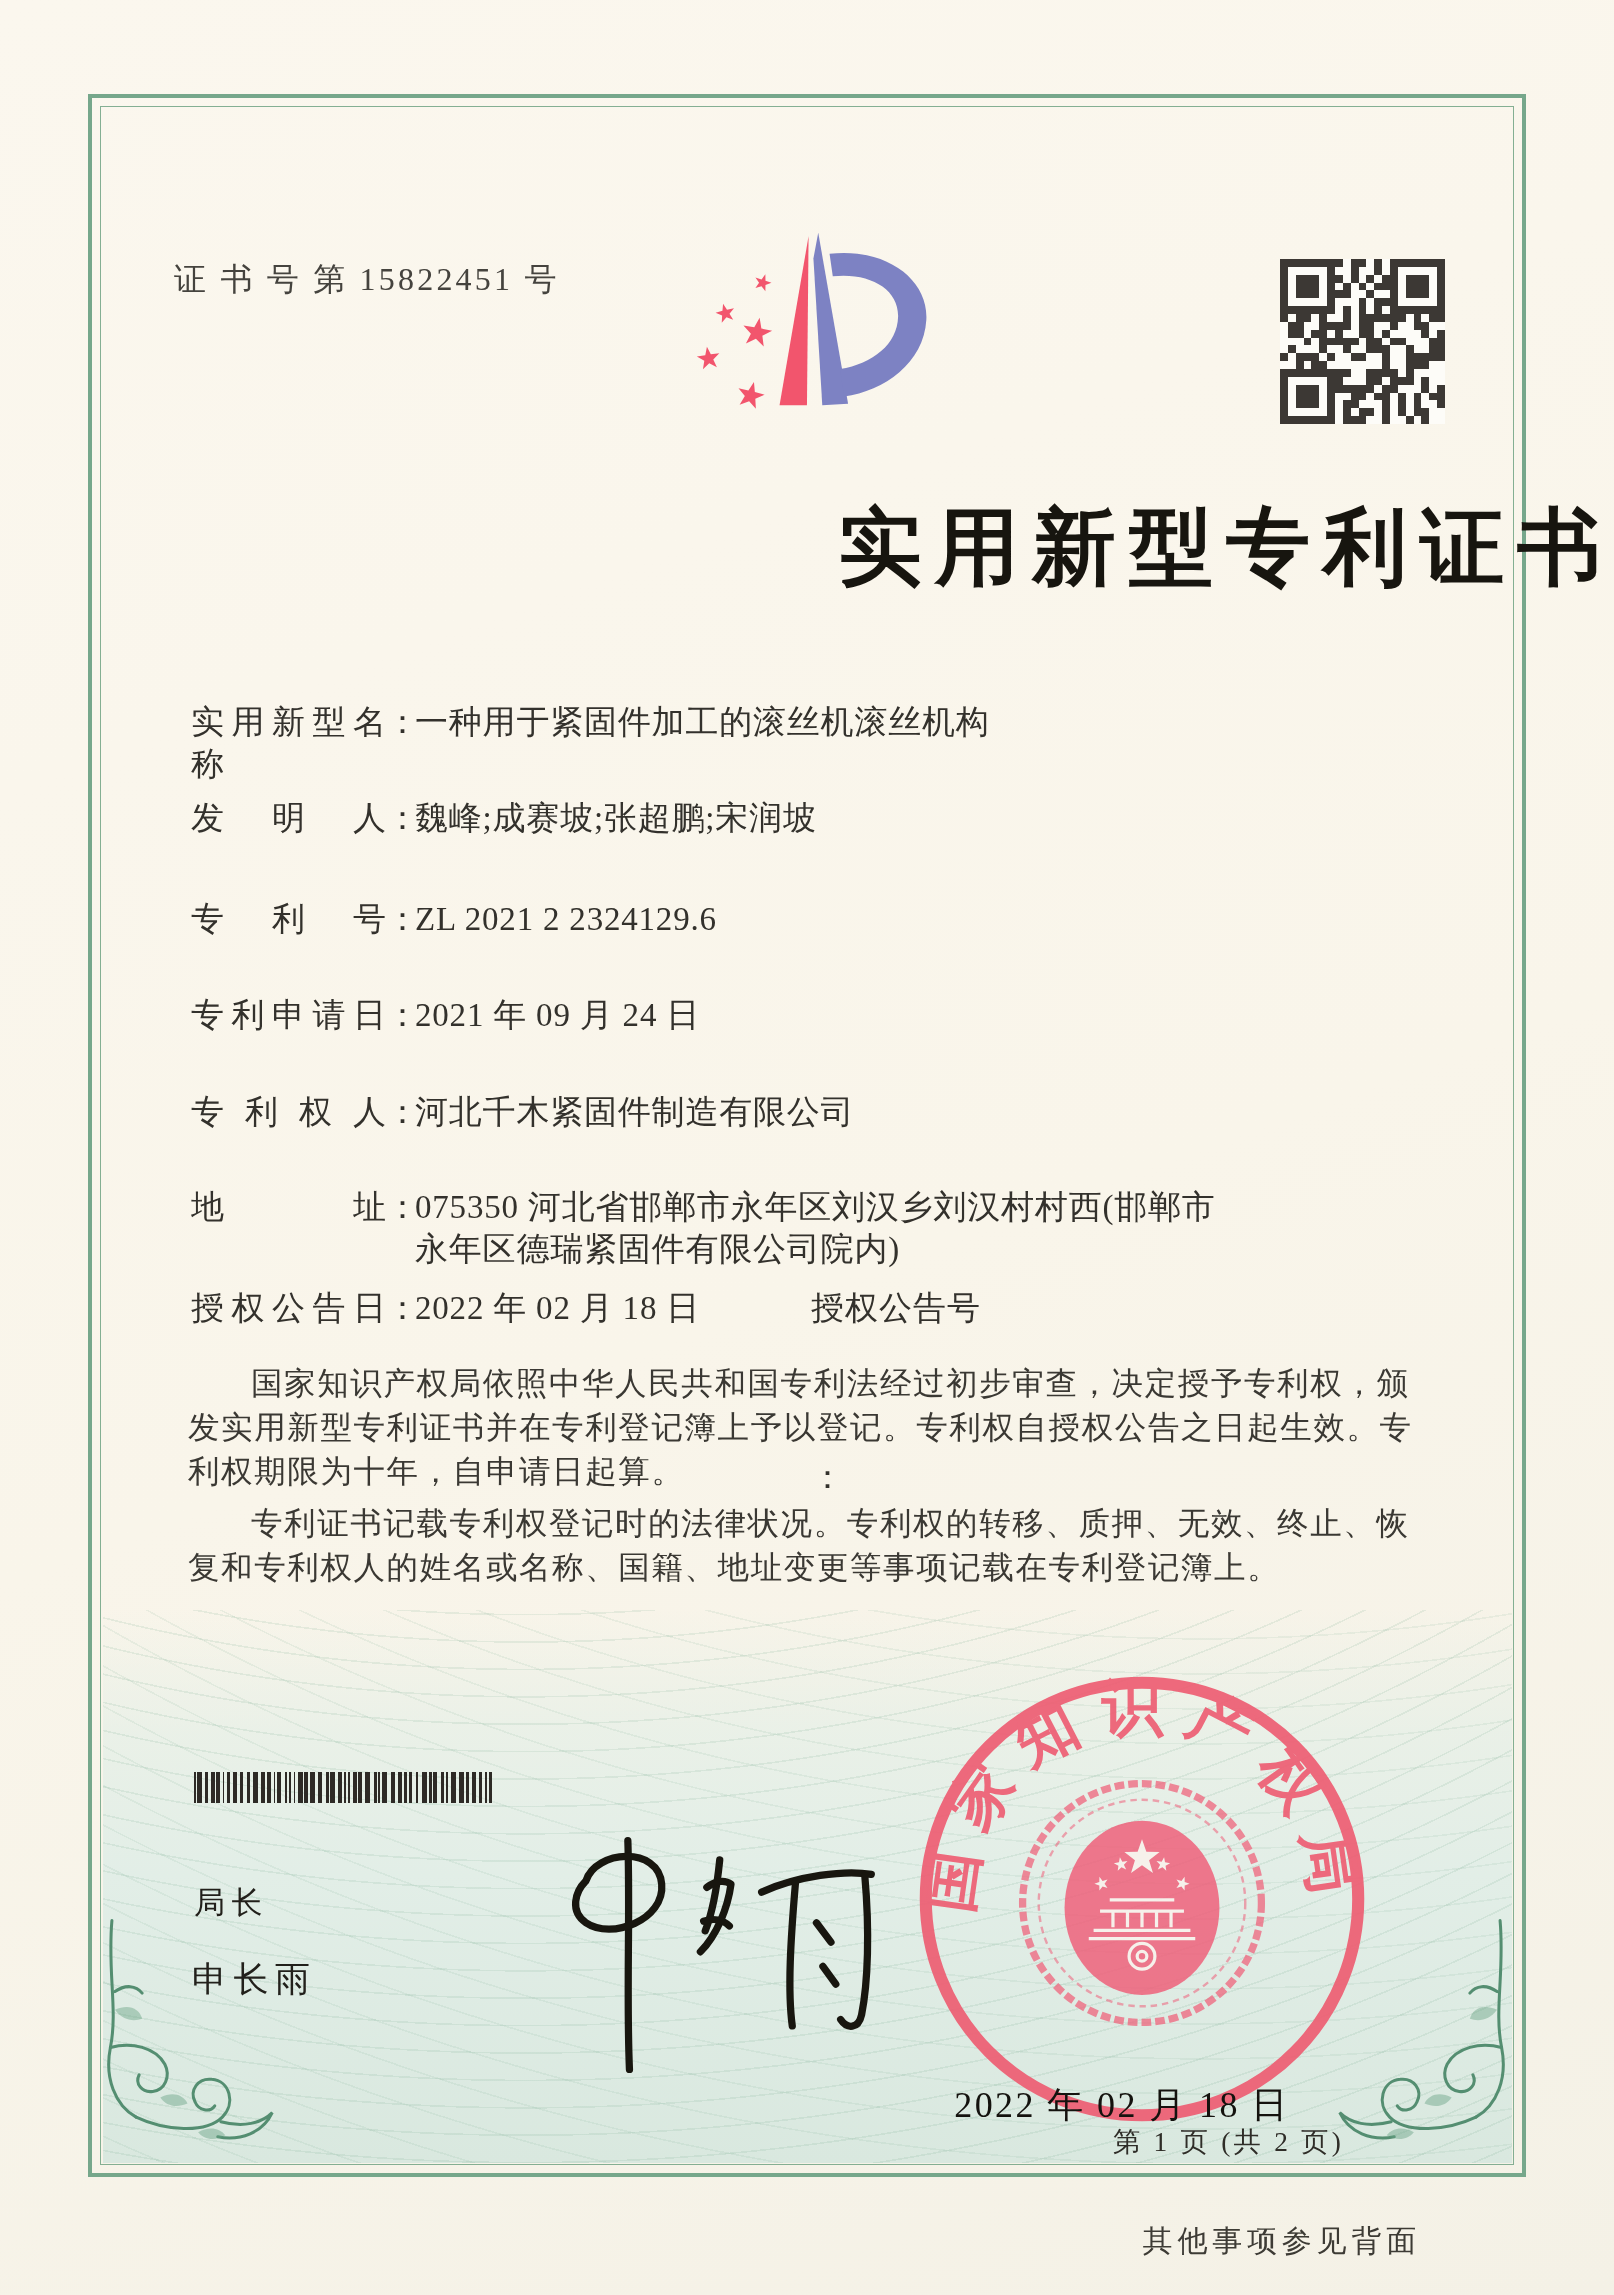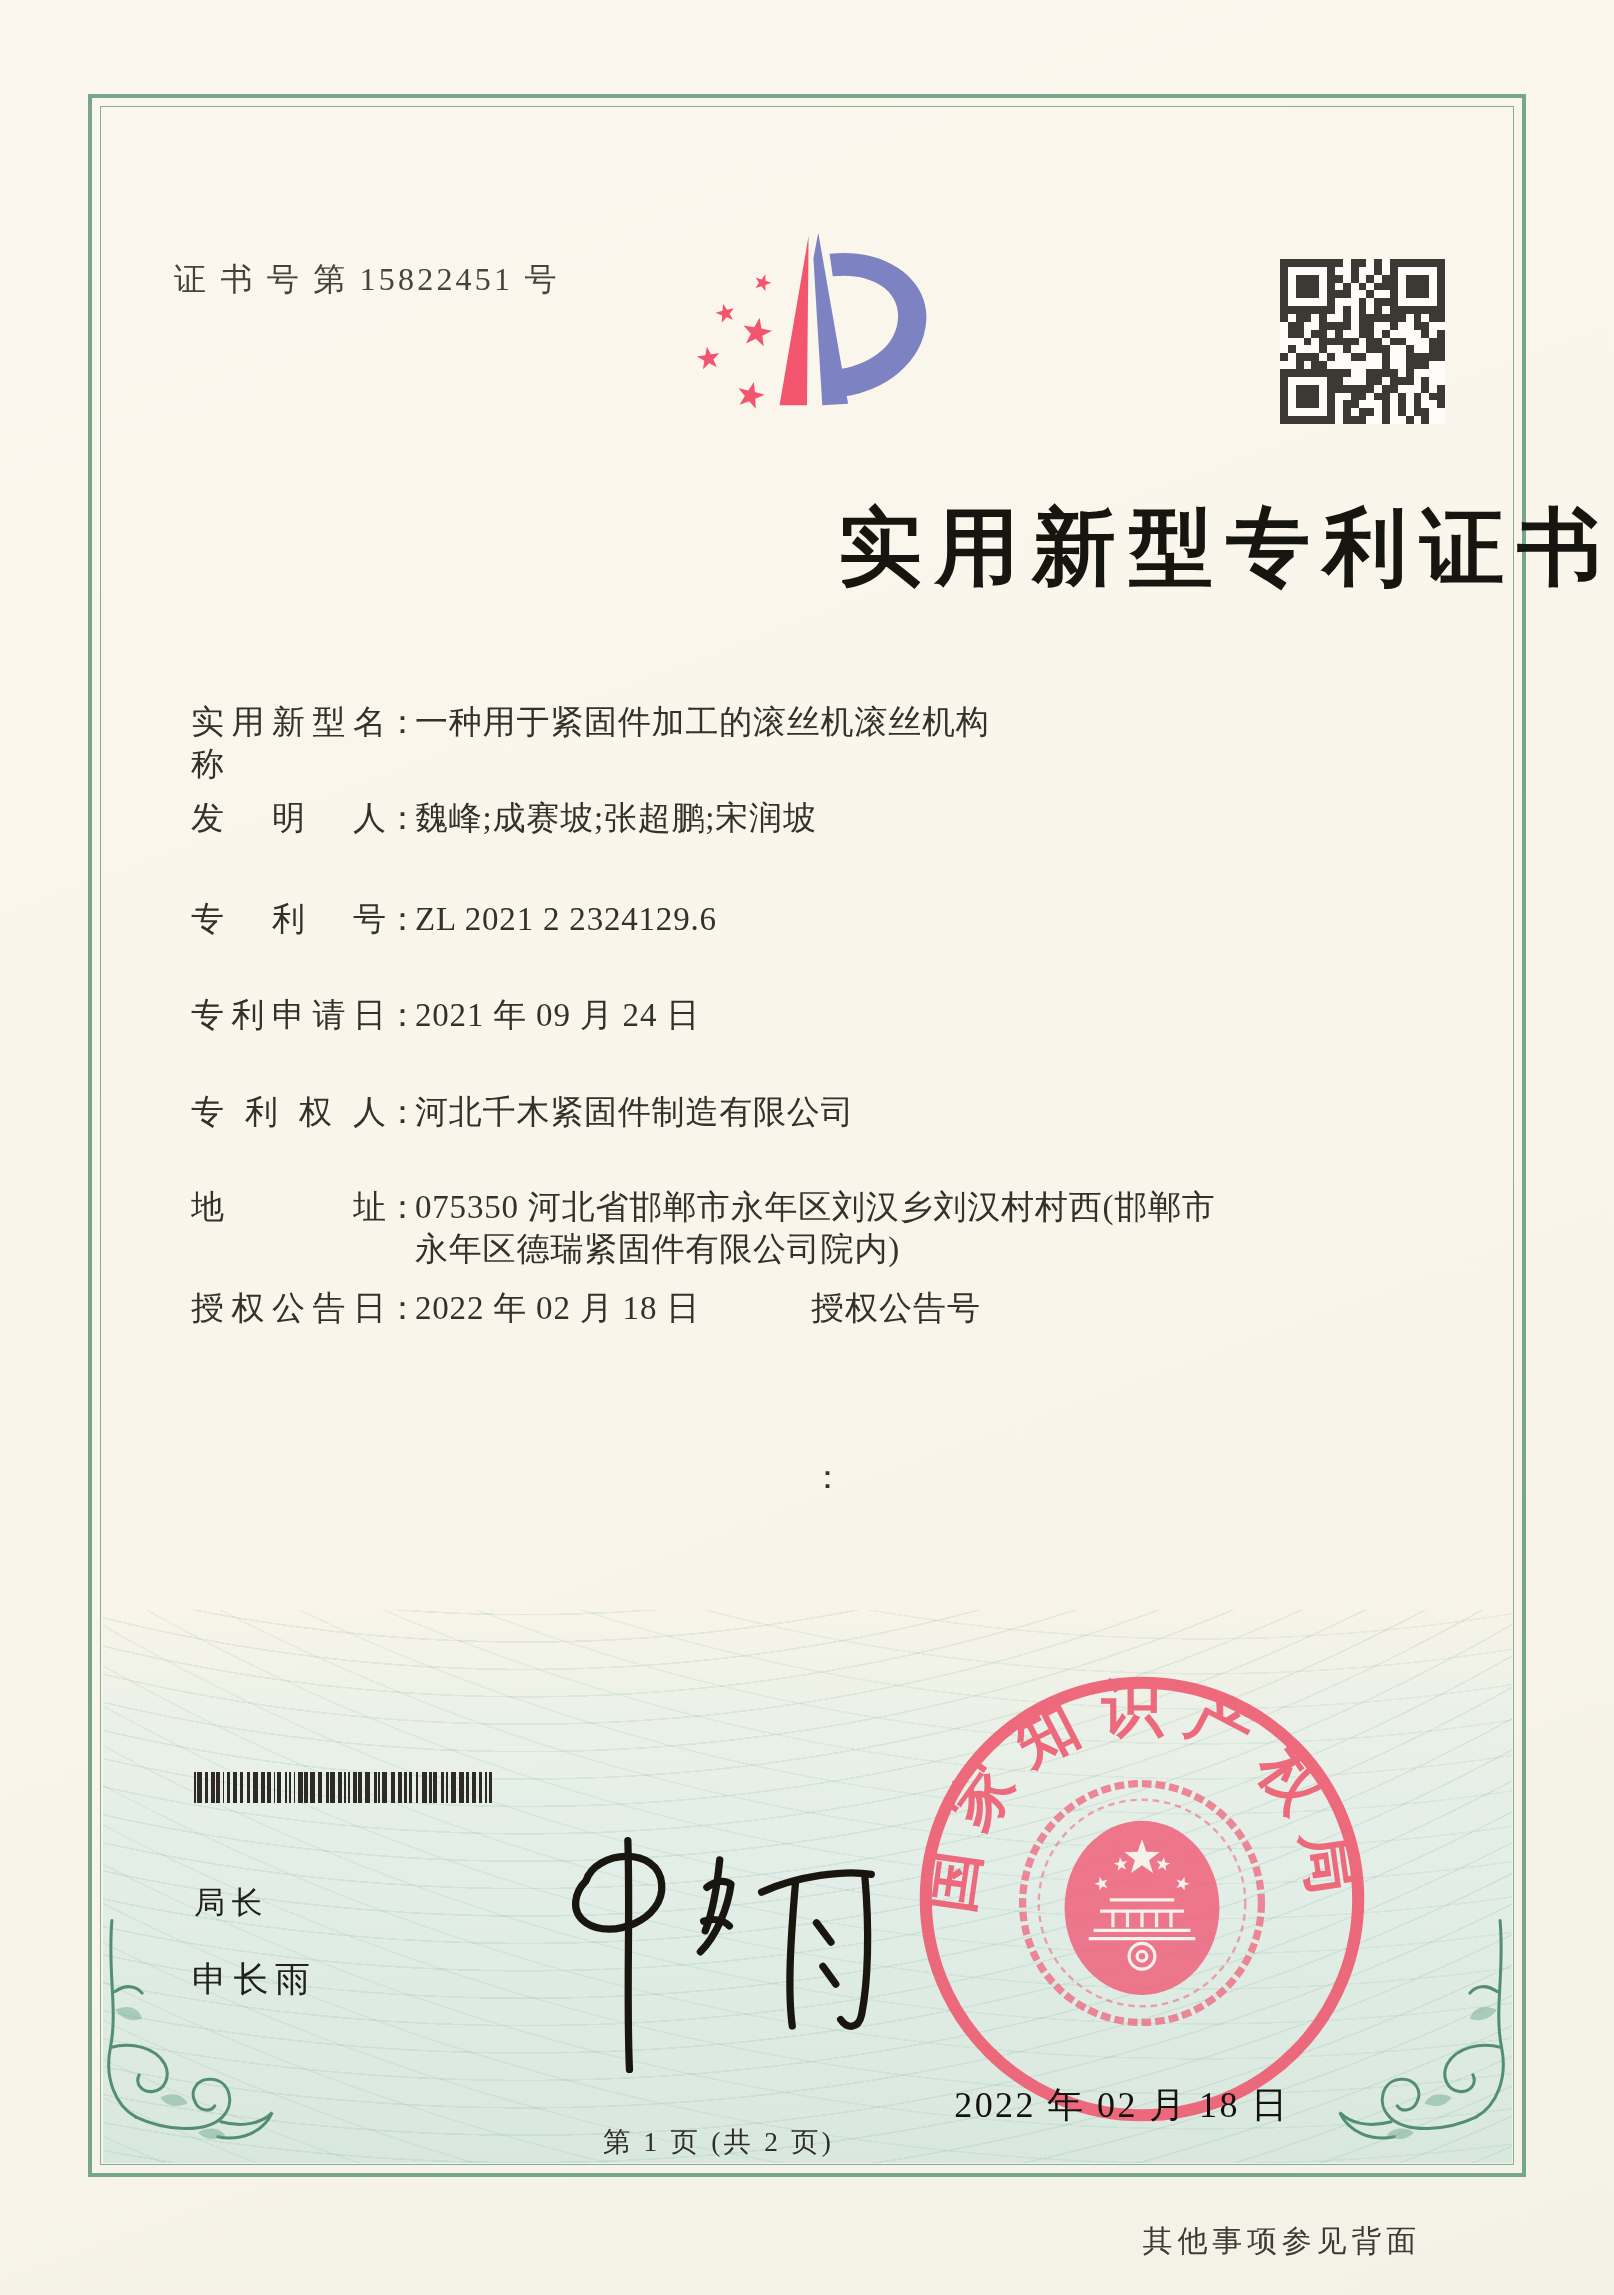--- a/index.html
+++ b/index.html
@@ -61,21 +61,21 @@
   .barcode{position:absolute;left:194px;top:1772px;width:307px;height:31px;white-space:nowrap;overflow:hidden;}
   .barcode i{display:inline-block;height:100%;background:#2e2a26;vertical-align:top;}
   .sig-role{position:absolute;left:194px;top:1882px;font-size:31px;color:#22201b;
             font-family:"Liberation Sans","DejaVu Sans",sans-serif;letter-spacing:6.5px;}
   .sig-name{position:absolute;left:192px;top:1956px;font-size:35px;color:#22201b;
             font-family:"Liberation Sans","DejaVu Sans",sans-serif;letter-spacing:6.5px;}
   .signature{position:absolute;left:500px;top:1818px;width:404px;height:266px;}
   .seal{position:absolute;left:904px;top:1661px;width:476px;height:476px;opacity:.92;}
   .seal-date{position:absolute;left:912px;top:2081px;width:420px;text-align:center;
              font-size:36px;color:#14120e;letter-spacing:2.4px;}
-  .page-num{position:absolute;left:93px;top:2124px;width:1251px;text-align:center;
+  .page-num{position:absolute;left:93px;top:2124px;width:1251px;text-align:right;
             font-size:27.4px;color:#2f2d28;letter-spacing:3.2px;}
   .back-note{position:absolute;left:0;top:2221px;width:1421px;text-align:right;
              font-size:30px;color:#3d3b35;letter-spacing:4.8px;}
 </style>
 </head>
 <body>
 
 <div class="page">
 
   <div class="frame">
@@ -610,20 +610,24 @@
   <div class="frow" style="top:1287px">
     <span class="flabel">授权公告日</span>
       <span class="fcolon">：</span>
       <span class="fvalue">2022 年 02 月 18 日</span>
     <span class="fgroup2">
       <span class="flabel">授权公告号</span>
         <span class="fcolon">：</span>
     </span>
   </div>
 
+  <div class="paras">
+    <p>国家知识产权局依照中华人民共和国专利法经过初步审查，决定授予专利权，颁发实用新型专利证书并在专利登记簿上予以登记。专利权自授权公告之日起生效。专利权期限为十年，自申请日起算。</p>
+    <p>专利证书记载专利权登记时的法律状况。专利权的转移、质押、无效、终止、恢复和专利权人的姓名或名称、国籍、地址变更等事项记载在专利登记簿上。</p>
+  </div>
 
   <div class="barcode"><i style="width: 1.6px; margin-right: 1.6px;"></i><i style="width: 4.8px; margin-right: 3.2px;"></i><i style="width: 3.2px; margin-right: 2.4px;"></i><i style="width: 4px; margin-right: 1.6px;"></i><i style="width: 3.2px; margin-right: 3.2px;"></i><i style="width: 1.6px; margin-right: 2.4px;"></i><i style="width: 3.2px; margin-right: 3.2px;"></i><i style="width: 4px; margin-right: 3.2px;"></i><i style="width: 2.4px; margin-right: 4px;"></i><i style="width: 3.2px; margin-right: 3.2px;"></i><i style="width: 4.8px; margin-right: 3.2px;"></i><i style="width: 4px; margin-right: 2.4px;"></i><i style="width: 4px; margin-right: 2.4px;"></i><i style="width: 1.6px; margin-right: 1.6px;"></i><i style="width: 4px; margin-right: 4px;"></i><i style="width: 1.6px; margin-right: 2.4px;"></i><i style="width: 1.6px; margin-right: 3.2px;"></i><i style="width: 1.6px; margin-right: 2.4px;"></i><i style="width: 4.8px; margin-right: 1.6px;"></i><i style="width: 4px; margin-right: 1.6px;"></i><i style="width: 4.8px; margin-right: 3.2px;"></i><i style="width: 4px; margin-right: 4px;"></i><i style="width: 3.2px; margin-right: 1.6px;"></i><i style="width: 4.8px; margin-right: 2.4px;"></i><i style="width: 4.8px; margin-right: 1.6px;"></i><i style="width: 1.6px; margin-right: 2.4px;"></i><i style="width: 1.6px; margin-right: 3.2px;"></i><i style="width: 4px; margin-right: 1.6px;"></i><i style="width: 4px; margin-right: 2.4px;"></i><i style="width: 4.8px; margin-right: 4px;"></i><i style="width: 3.2px; margin-right: 1.6px;"></i><i style="width: 1.6px; margin-right: 2.4px;"></i><i style="width: 4.8px; margin-right: 4px;"></i><i style="width: 4px; margin-right: 2.4px;"></i><i style="width: 4px; margin-right: 2.4px;"></i><i style="width: 3.2px; margin-right: 1.6px;"></i><i style="width: 3.2px; margin-right: 4px;"></i><i style="width: 2.4px; margin-right: 4px;"></i><i style="width: 4.8px; margin-right: 1.6px;"></i><i style="width: 3.2px; margin-right: 1.6px;"></i><i style="width: 3.2px; margin-right: 4px;"></i><i style="width: 3.2px; margin-right: 2.4px;"></i><i style="width: 1.6px; margin-right: 3.2px;"></i><i style="width: 4.8px; margin-right: 3.2px;"></i><i style="width: 4.8px; margin-right: 2.4px;"></i><i style="width: 2.4px; margin-right: 3.2px;"></i><i style="width: 4px; margin-right: 3.2px;"></i><i style="width: 3.2px; margin-right: 3.2px;"></i><i style="width: 1.6px; margin-right: 1.6px;"></i><i style="width: 3.2px; margin-right: 1.6px;"></i></div>
 
   <div class="sig-role">局长</div>
   <div class="sig-name">申长雨</div>
 
   <svg class="signature" viewBox="0 0 500 330">
     <g stroke="#18160f" stroke-width="9" fill="none" stroke-linecap="round" stroke-linejoin="round">
       <path d="M158,28 C161,120 156,220 160,312"></path>
       <path d="M106,78 C118,40 196,34 200,82 C204,126 138,152 106,130 C86,116 92,92 106,78"></path>

